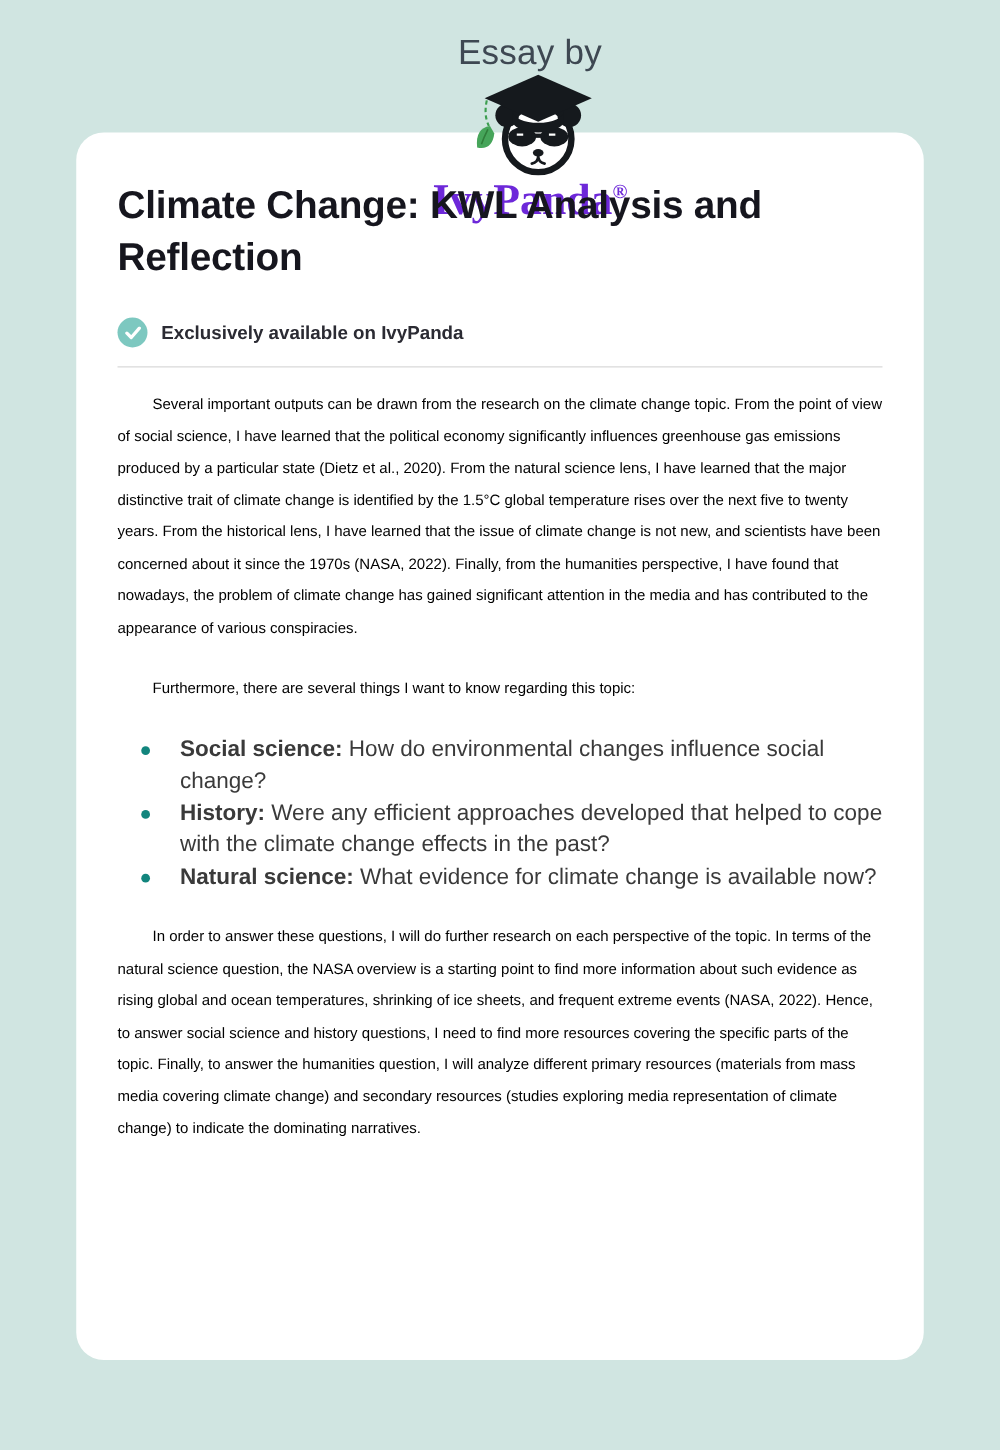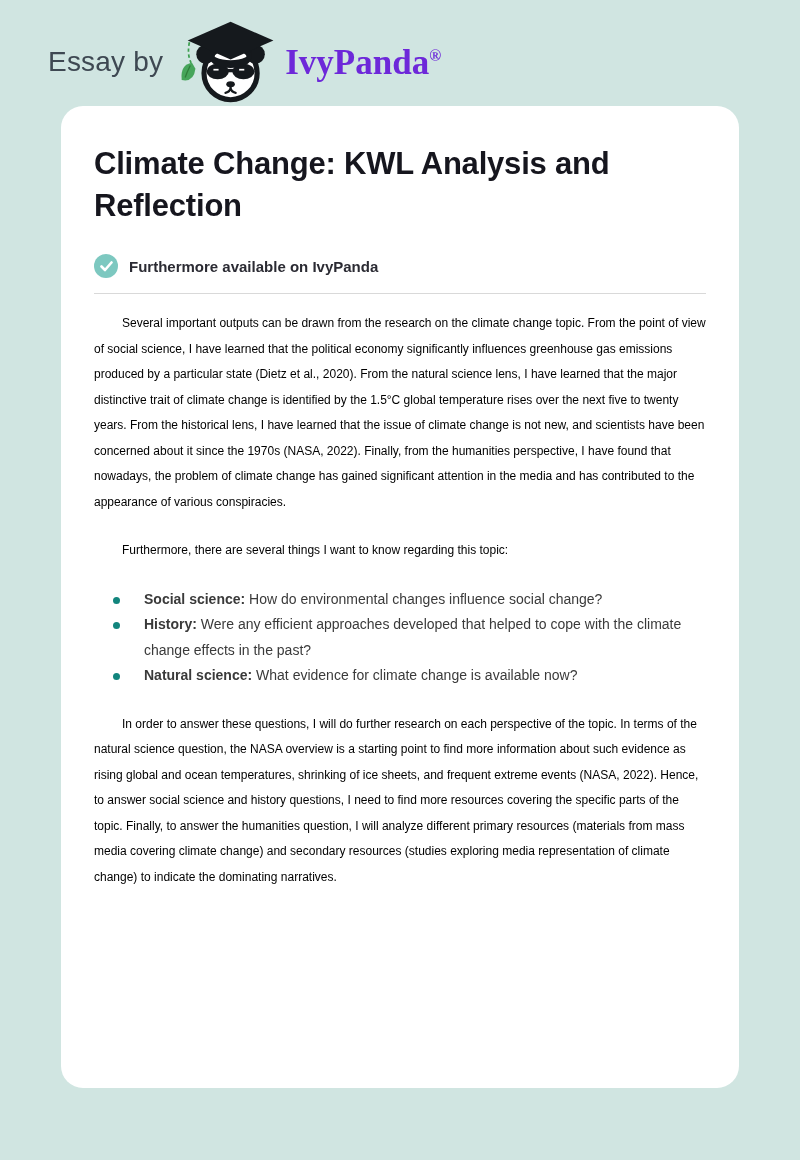--- a/index.html
+++ b/index.html
@@ -11,20 +11,21 @@
     overflow: hidden;
   }
 
   
   .site-header {
     display: flex;
     align-items: center;
     padding: 26px 0 0 48px;
     height: 98px;
     box-sizing: border-box;
+    flex-direction: column;
   }
   .essay-by {
     font-size: 28px;
     color: #3e4852;
     letter-spacing: 0.2px;
   }
   .logo-wrap {
     margin: 0 8px 0 16px;
     display: inline-flex;
     align-items: center;
@@ -93,21 +94,21 @@
     color: #000000;
     margin: 0 0 23px;
     text-indent: 28px;
   }
   .kwl-list {
     list-style: none;
     margin: 0 0 23px;
     padding: 0;
   }
   .kwl-list li {
-    font-size: 14px;
+    font-size: 18px;
     line-height: 25.5px;
     color: #3a3a3a;
     padding-left: 50px;
     position: relative;
   }
   .kwl-list li::before {
     content: "";
     position: absolute;
     left: 19px;
     top: 10px;
@@ -157,21 +158,21 @@
 
 <main class="essay-card">
   <h1 class="page-title">Climate Change: KWL Analysis and Reflection</h1>
 
   <div class="availability">
     <span class="check-badge">
       <svg width="13" height="11" viewBox="0 0 13 11" aria-hidden="true">
         <path d="M1.5 5.5 L5 9 L11.5 1.5" stroke="#ffffff" stroke-width="2.6" fill="none" stroke-linecap="round" stroke-linejoin="round"></path>
       </svg>
     </span>
-    <span class="availability-text">Furthermore available on IvyPanda</span>
+    <span class="availability-text">Exclusively available on IvyPanda</span>
   </div>
 
   <hr class="divider">
 
   <p>Several important outputs can be drawn from the research on the climate change topic. From the point of view of social science, I have learned that the political economy significantly influences greenhouse gas emissions produced by a particular state (Dietz et al., 2020). From the natural science lens, I have learned that the major distinctive trait of climate change is identified by the 1.5°C global temperature rises over the next five to twenty years. From the historical lens, I have learned that the issue of climate change is not new, and scientists have been concerned about it since the 1970s (NASA, 2022). Finally, from the humanities perspective, I have found that nowadays, the problem of climate change has gained significant attention in the media and has contributed to the appearance of various conspiracies.</p>
 
   <p>Furthermore, there are several things I want to know regarding this topic:</p>
 
   <ul class="kwl-list">
     <li><span class="li-label">Social science:</span> <span class="li-text">How do environmental changes influence social change?</span></li>

